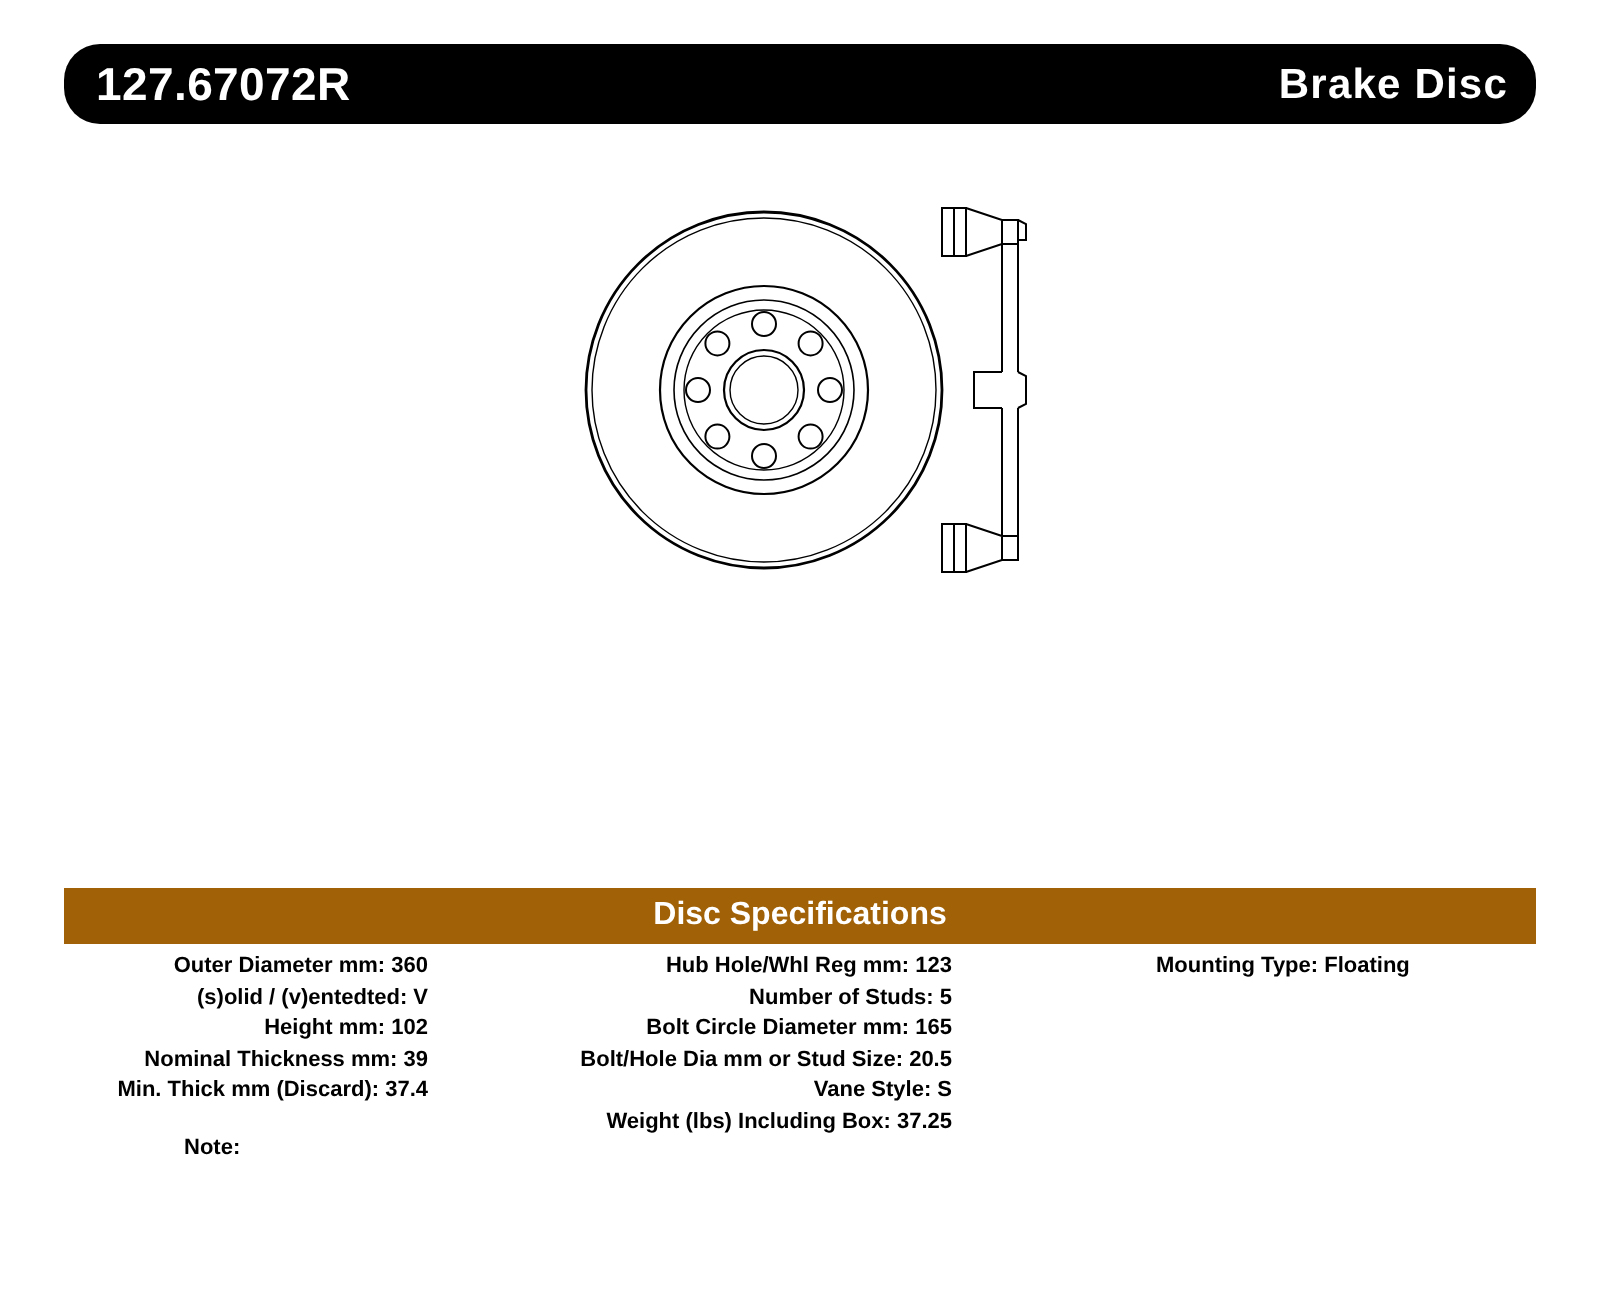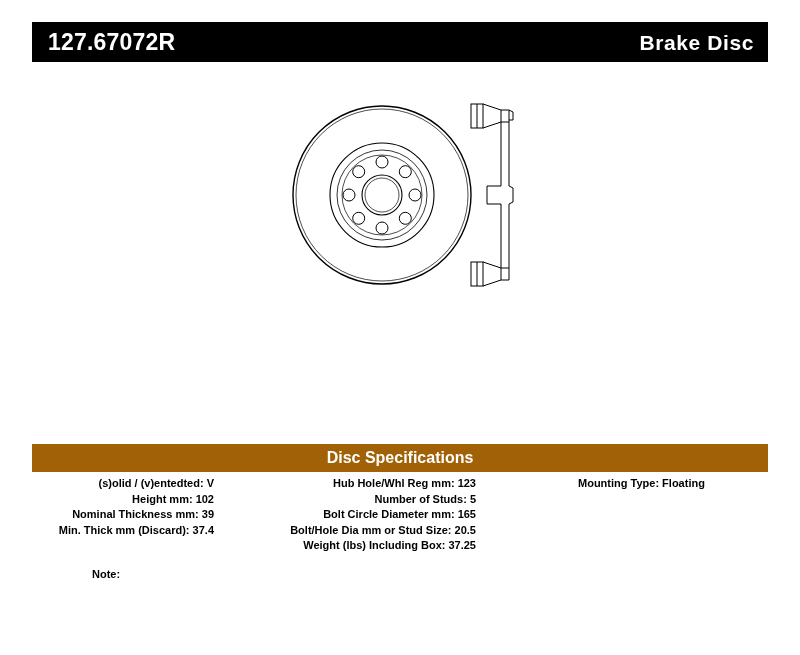--- a/index.html
+++ b/index.html
@@ -22,20 +22,21 @@
     left: 32px;
     top: 22px;
     width: 736px;
     height: 40px;
     background: #000000;
     display: flex;
     align-items: center;
     justify-content: space-between;
     box-sizing: border-box;
     padding: 0 14px 0 16px;
+    border-radius: 18px;
   }
   .header-part {
     color: #ffffff;
     font-size: 23px;
     font-weight: bold;
     letter-spacing: 0.2px;
     line-height: 1;
   }
   .header-title {
     color: #ffffff;
@@ -199,31 +200,33 @@
 
 </div>
 
 <div class="spec-bar">
   <div class="spec-bar-title">Disc Specifications</div>
 </div>
 
 <div class="spec-columns">
 
   <div class="spec-col spec-col-left">
+    <div class="spec-line">Outer Diameter mm: 360</div>
     <div class="spec-line">(s)olid / (v)entedted: V</div>
     <div class="spec-line">Height mm: 102</div>
     <div class="spec-line">Nominal Thickness mm: 39</div>
     <div class="spec-line">Min. Thick mm (Discard): 37.4</div>
   </div>
 
   <div class="spec-col spec-col-mid">
     <div class="spec-line">Hub Hole/Whl Reg mm: 123</div>
     <div class="spec-line">Number of Studs: 5</div>
     <div class="spec-line">Bolt Circle Diameter mm: 165</div>
     <div class="spec-line">Bolt/Hole Dia mm or Stud Size: 20.5</div>
+    <div class="spec-line">Vane Style: S</div>
     <div class="spec-line">Weight (lbs) Including Box: 37.25</div>
   </div>
 
   <div class="spec-col spec-col-right">
     <div class="spec-line">Mounting Type: Floating</div>
   </div>
 
 </div>
 
 <div class="note-row">

